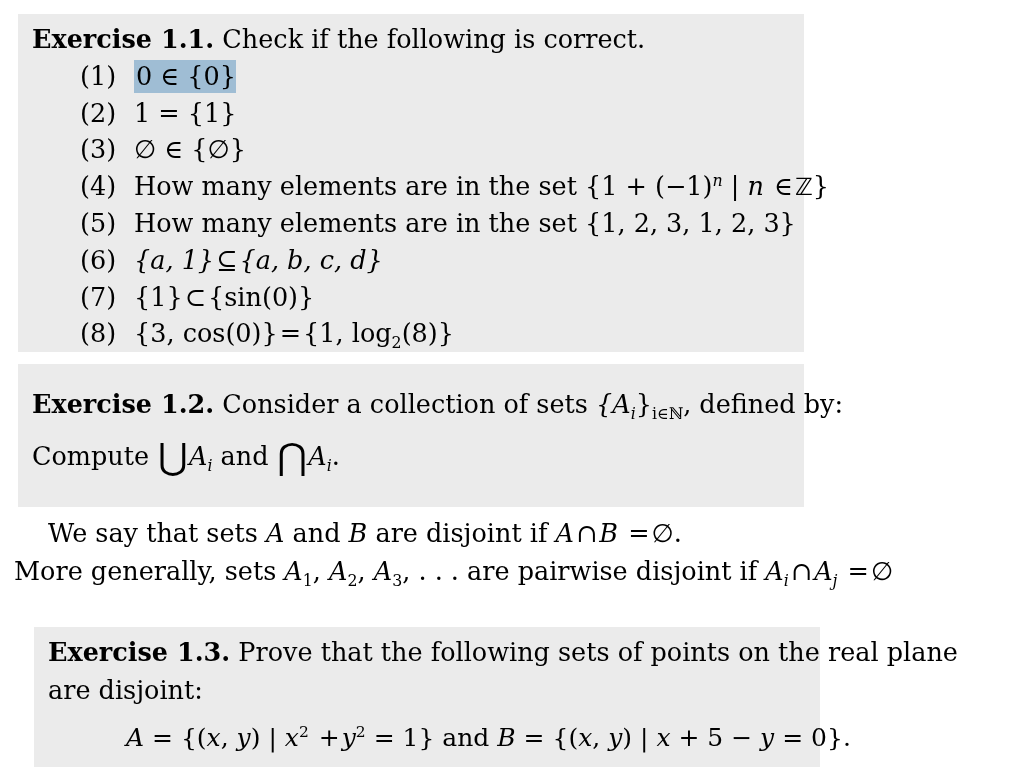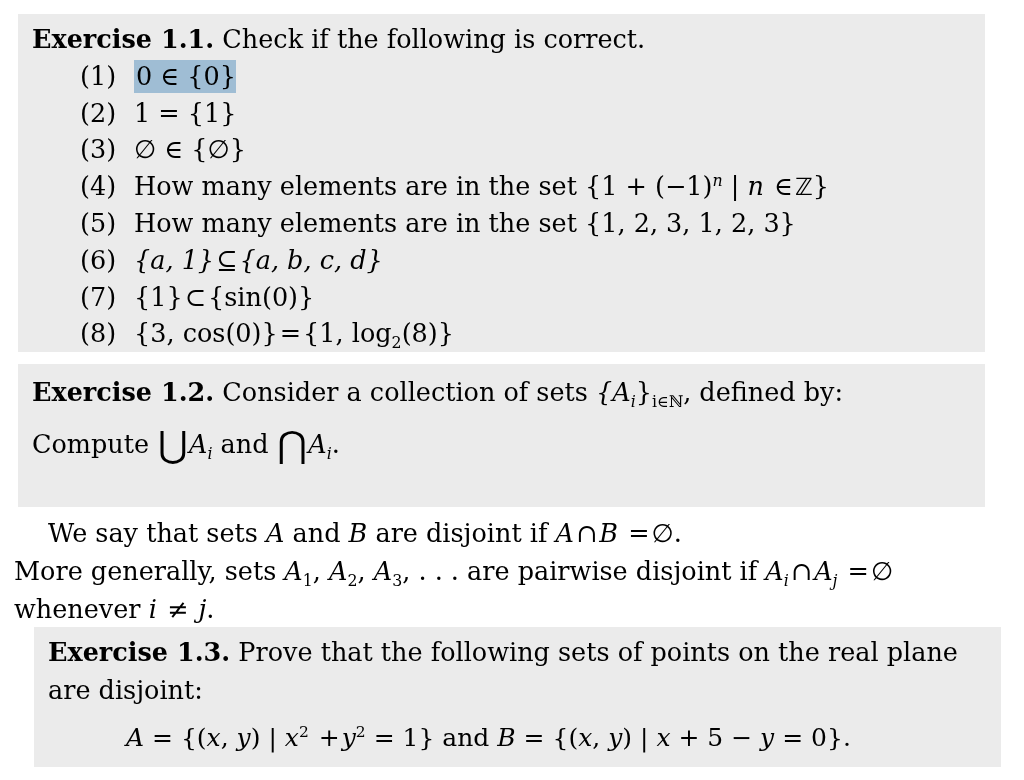--- a/index.html
+++ b/index.html
@@ -18,21 +18,21 @@
     position: relative;
     width: 1024px;
     height: 780px;
     background: #ffffff;
   }
 
   
   .block {
     position: absolute;
     left: 18px;
-    width: 967px;
+    width: 786px;
     background: #ebebeb;
     box-sizing: border-box;
   }
   .block-plain {
     position: absolute;
     left: 0px;
     width: 912px;
     background: #ffffff;
     box-sizing: border-box;
   }
@@ -185,21 +185,21 @@
           <span class="item-body"><span>{3, cos(0)}</span><span class="mathop">=</span><span>{1, log</span><sub class="up">2</sub><span>(8)}</span>
           </span>
         </li>
 
       </ul>
     </div>
   </div>
 
   <div class="block" style="top:364px; height:143px;">
     <div class="pad">
-      <div class="body-line" style="padding-top:9px;">
+      <div class="body-line" style="padding-top:21px;">
         <span class="ex-head">Exercise 1.2.</span>
         <span>Consider a collection of sets</span>
         <span class="it">{A</span><sub>i</sub><span>}</span><sub class="up">i∈ℕ</sub><span>, defined by:</span>
       </div>
 
 
       <div class="body-line" style="padding-top:14px;">
         <span>Compute</span>
         <span class="bigop">⋃</span><span class="it">A</span><sub>i</sub>
         <span>and</span>
@@ -223,26 +223,20 @@
       <div class="body-line">
         <span>More generally, sets</span>
         <span class="it">A</span><sub class="up">1</sub>,
         <span class="it">A</span><sub class="up">2</sub>,
         <span class="it">A</span><sub class="up">3</sub><span>, . . .</span>
         <span>are pairwise disjoint if</span>
         <span class="it">A</span><sub>i</sub><span class="mathop">∩</span><span class="it">A</span><sub>j</sub>
         <span class="mathop">=</span><span>∅</span>
       </div>
 
-      <div class="body-line">
-        <span>whenever</span>
-        <span class="it">i</span>
-        <span class="mathop">≠</span>
-        <span class="it">j</span><span>.</span>
-      </div>
     </div>
   </div>
 
   <div class="block" style="top:627px; height:140px;margin-left:16px;">
     <div class="pad">
       <div class="body-line" style="padding-top:6px;">
         <span class="ex-head">Exercise 1.3.</span>
         <span>Prove that the following sets of points on the real plane</span>
       </div>
       <div class="body-line">

